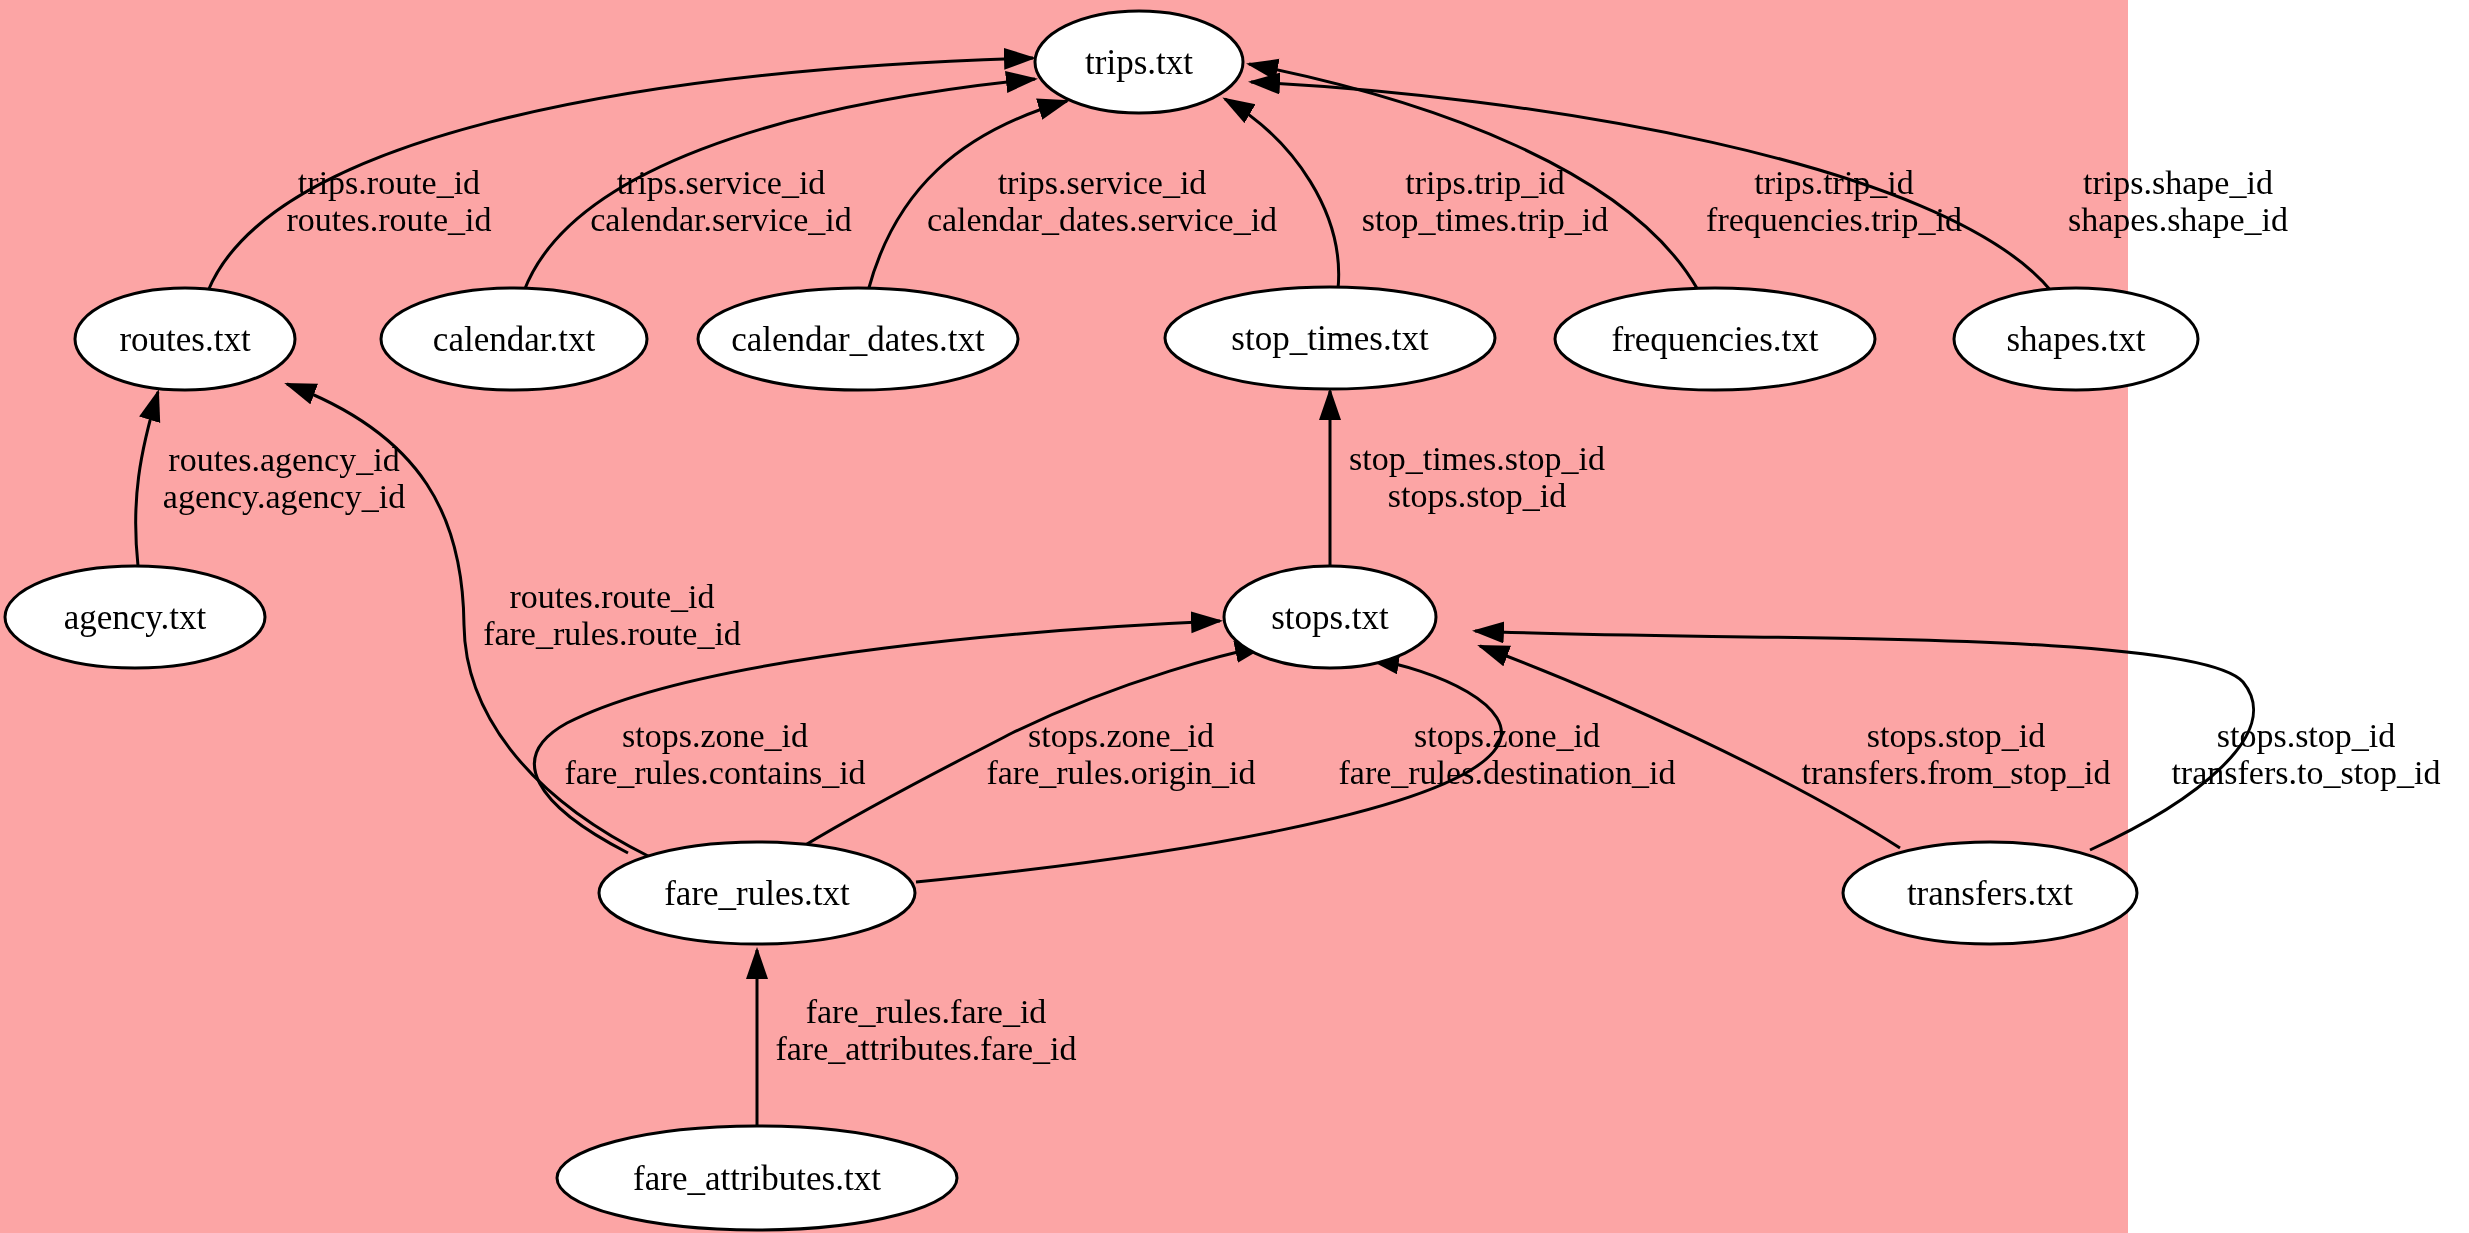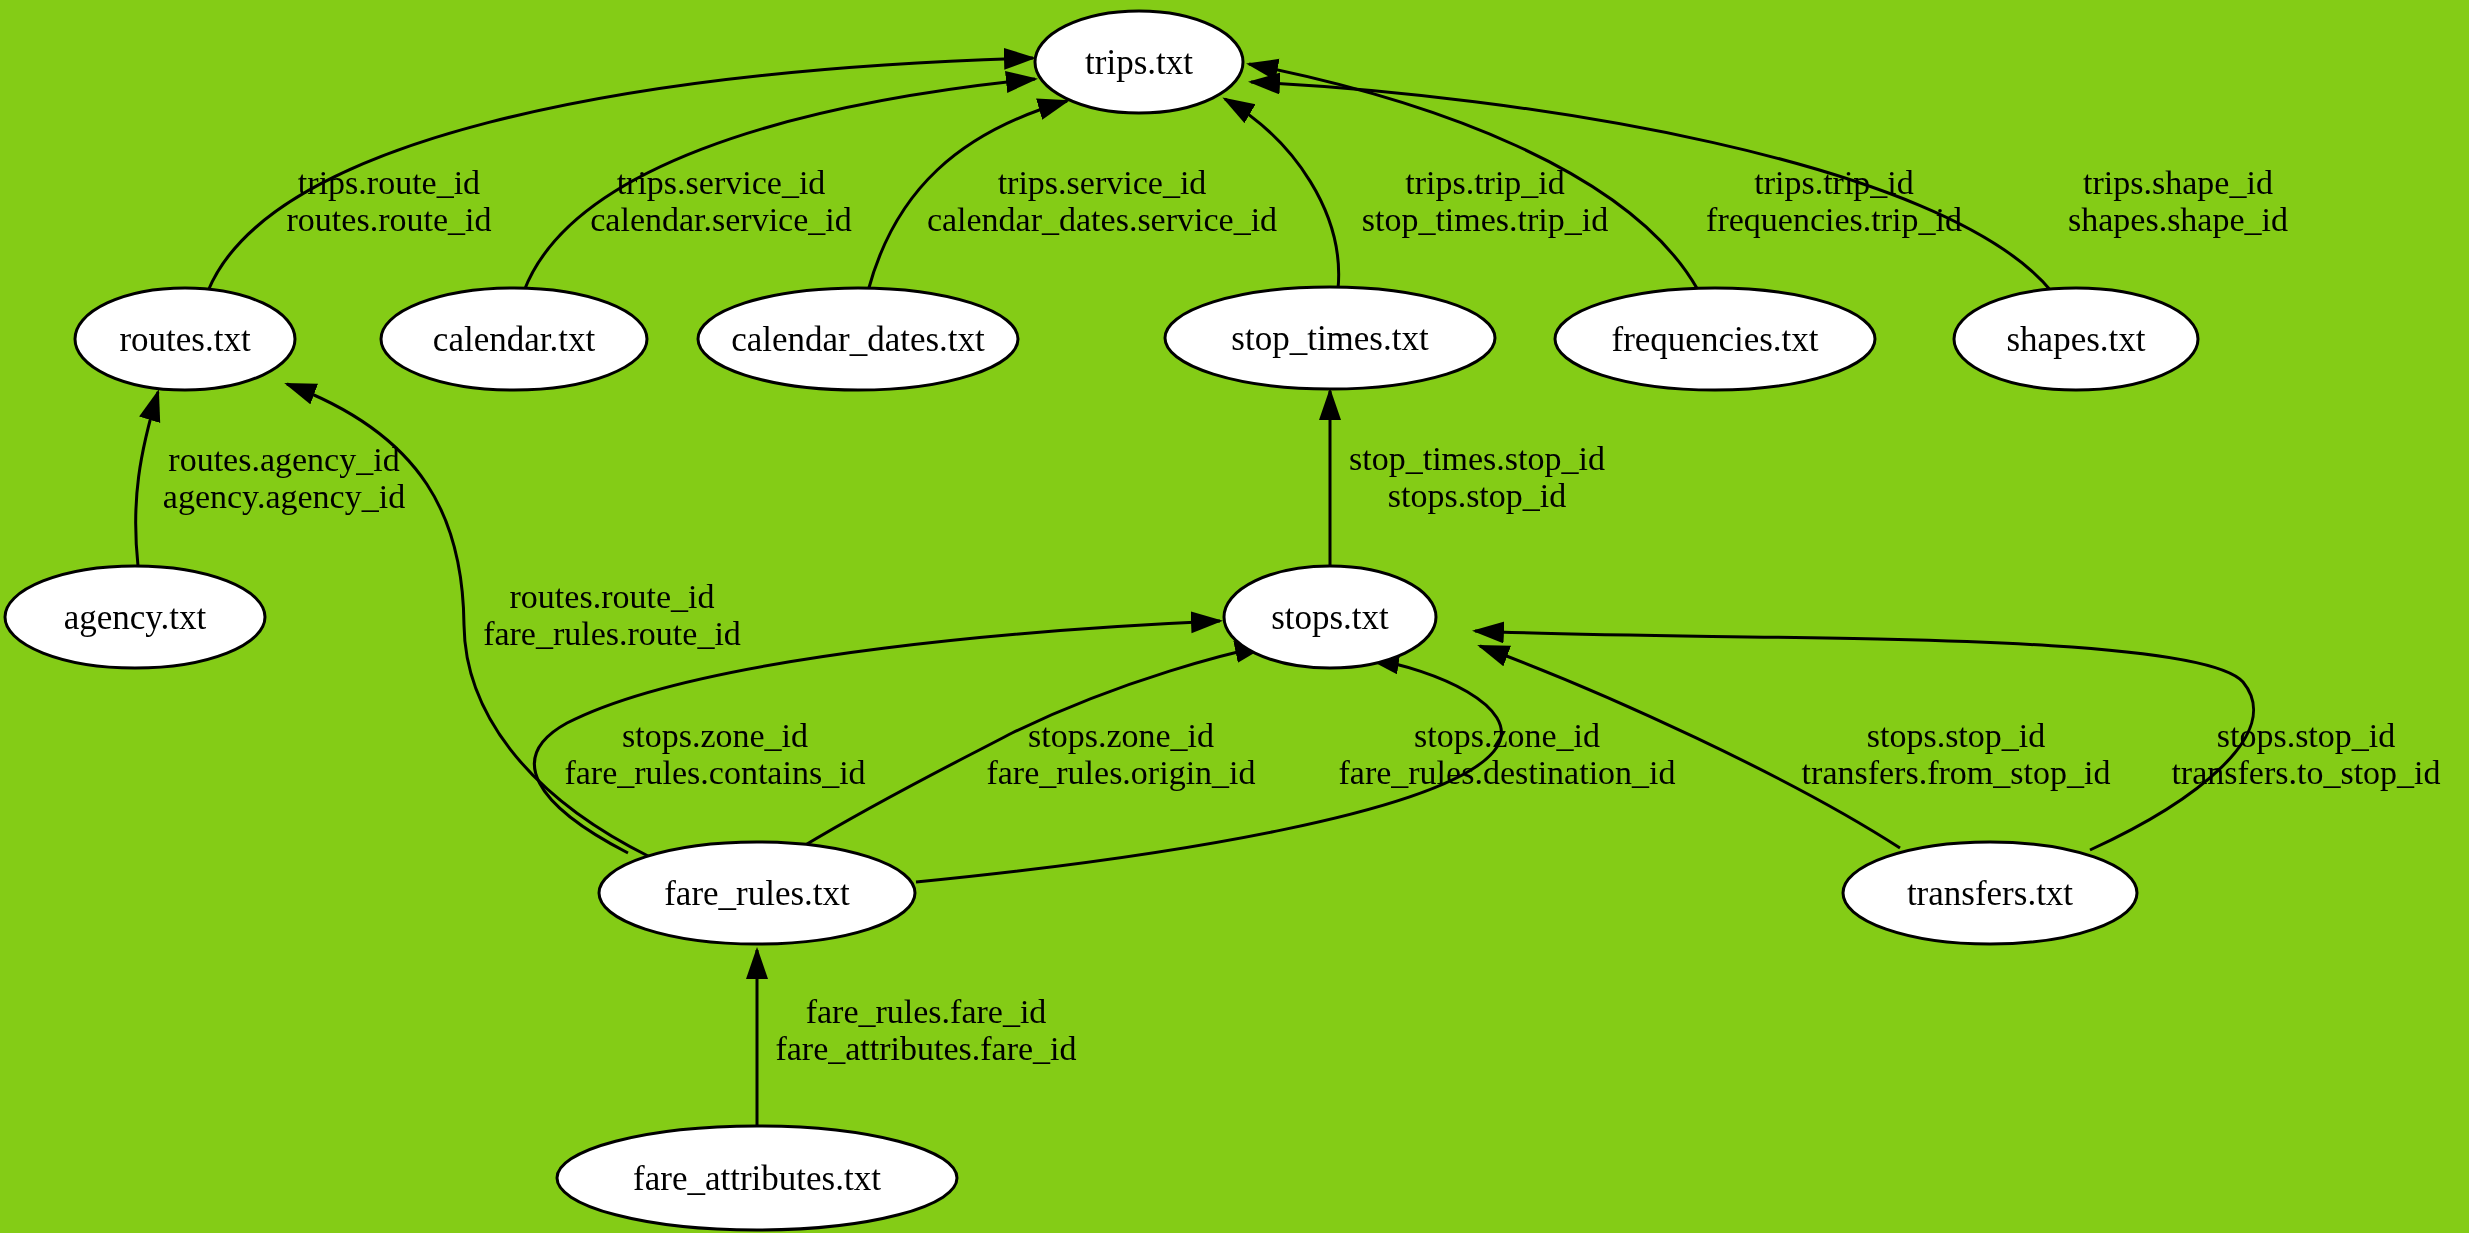--- a/index.html
+++ b/index.html
@@ -4,23 +4,23 @@
 <style>
   html, body {
     margin: 0;
     padding: 0;
     background: #ffffff;
     width: 2469px;
     height: 1233px;
     overflow: hidden;
   }
   #diagram-root {
-    width: 2469px;
+    width: 2128px;
     height: 1233px;
-    background: #84cc16;
+    background: #fca5a5;
   }
   svg { display: block; }
   .node-ellipse {
     fill: #ffffff;
     stroke: #000000;
     stroke-width: 3;
   }
   .edge-path {
     fill: none;
     stroke: #000000;

